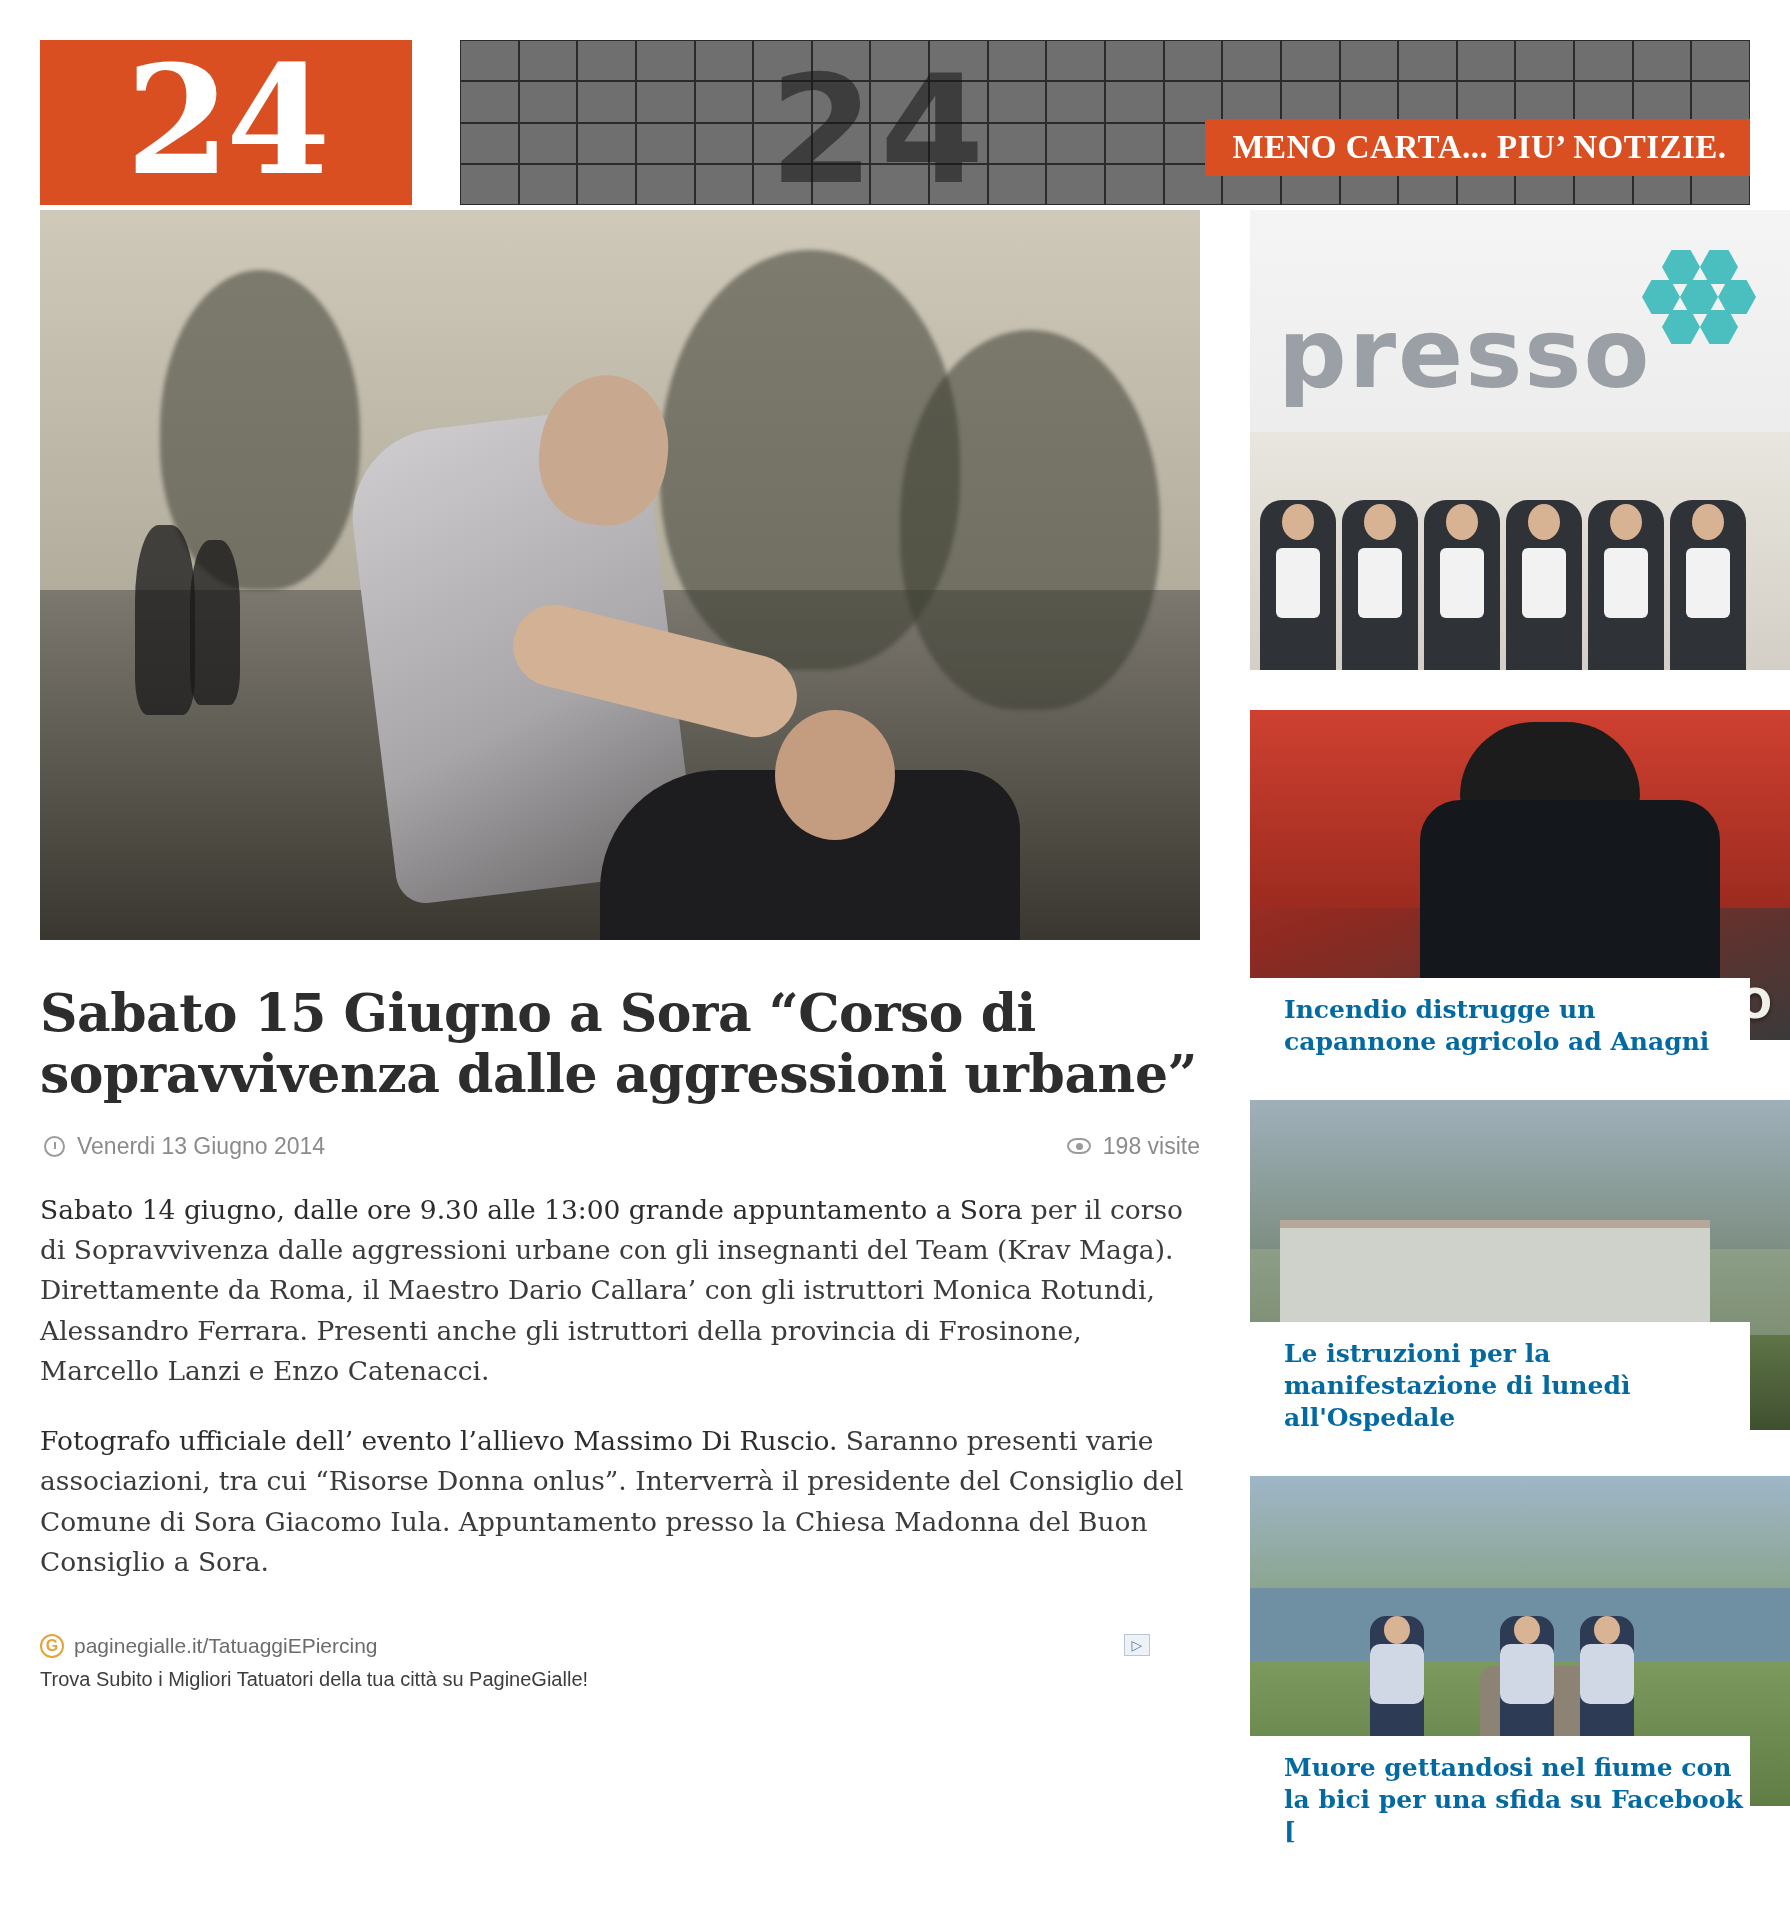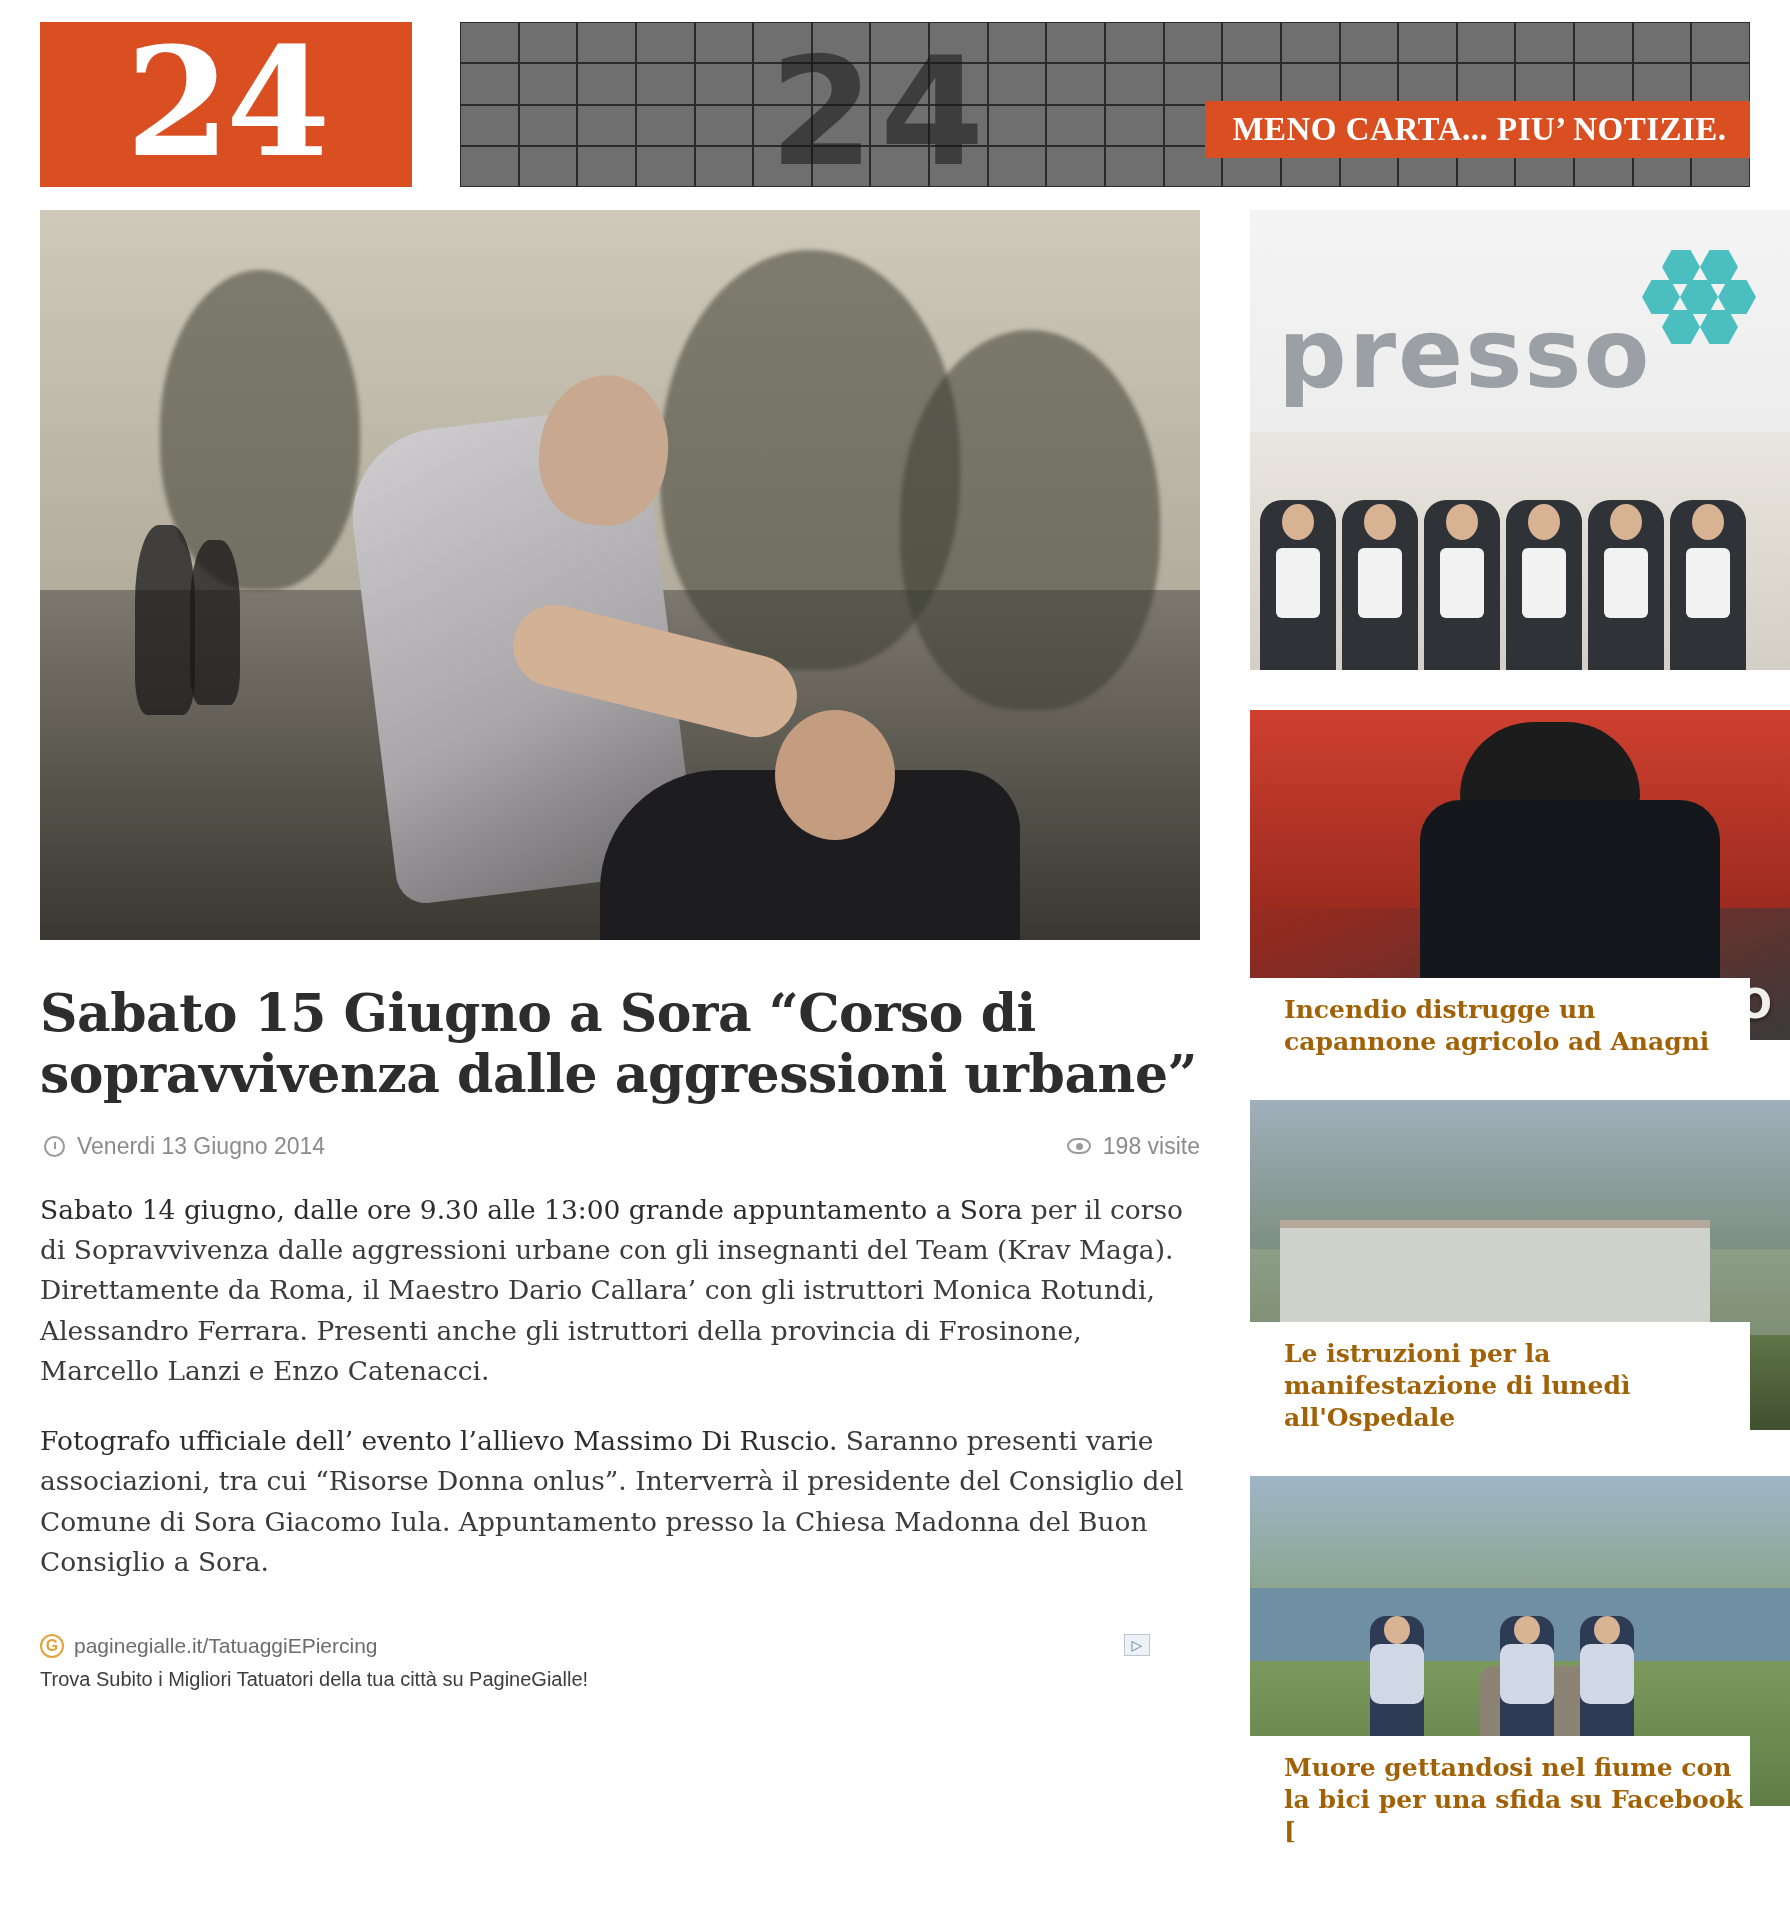--- a/index.html
+++ b/index.html
@@ -15,21 +15,21 @@
   .page {
     width: 1790px;
     position: relative;
     overflow: hidden;
   }
 
   
   .header {
     display: flex;
     align-items: flex-start;
-    padding: 22px 40px 0 40px;
+    padding: 40px 40px 0 40px;
     height: 210px;
   }
   .logo {
     width: 372px;
     height: 165px;
     background: #d94f21;
     position: relative;
     flex: 0 0 auto;
     overflow: hidden;
   }
@@ -424,21 +424,21 @@
     width: 500px;
     margin-top: -62px;
     position: relative;
     z-index: 3;
   }
   .side-caption .t {
     font-family: "DejaVu Serif", serif;
     font-weight: 700;
     font-size: 25px;
     line-height: 1.28;
-    color: #a16207;
+    color: #0369a1;
   }
   .cap-hosp { margin-top: -108px; }
   .cap-river { margin-top: -70px; }
 </style>
 </head>
 <body>
 
 <div class="page">
 
   <div class="header">

